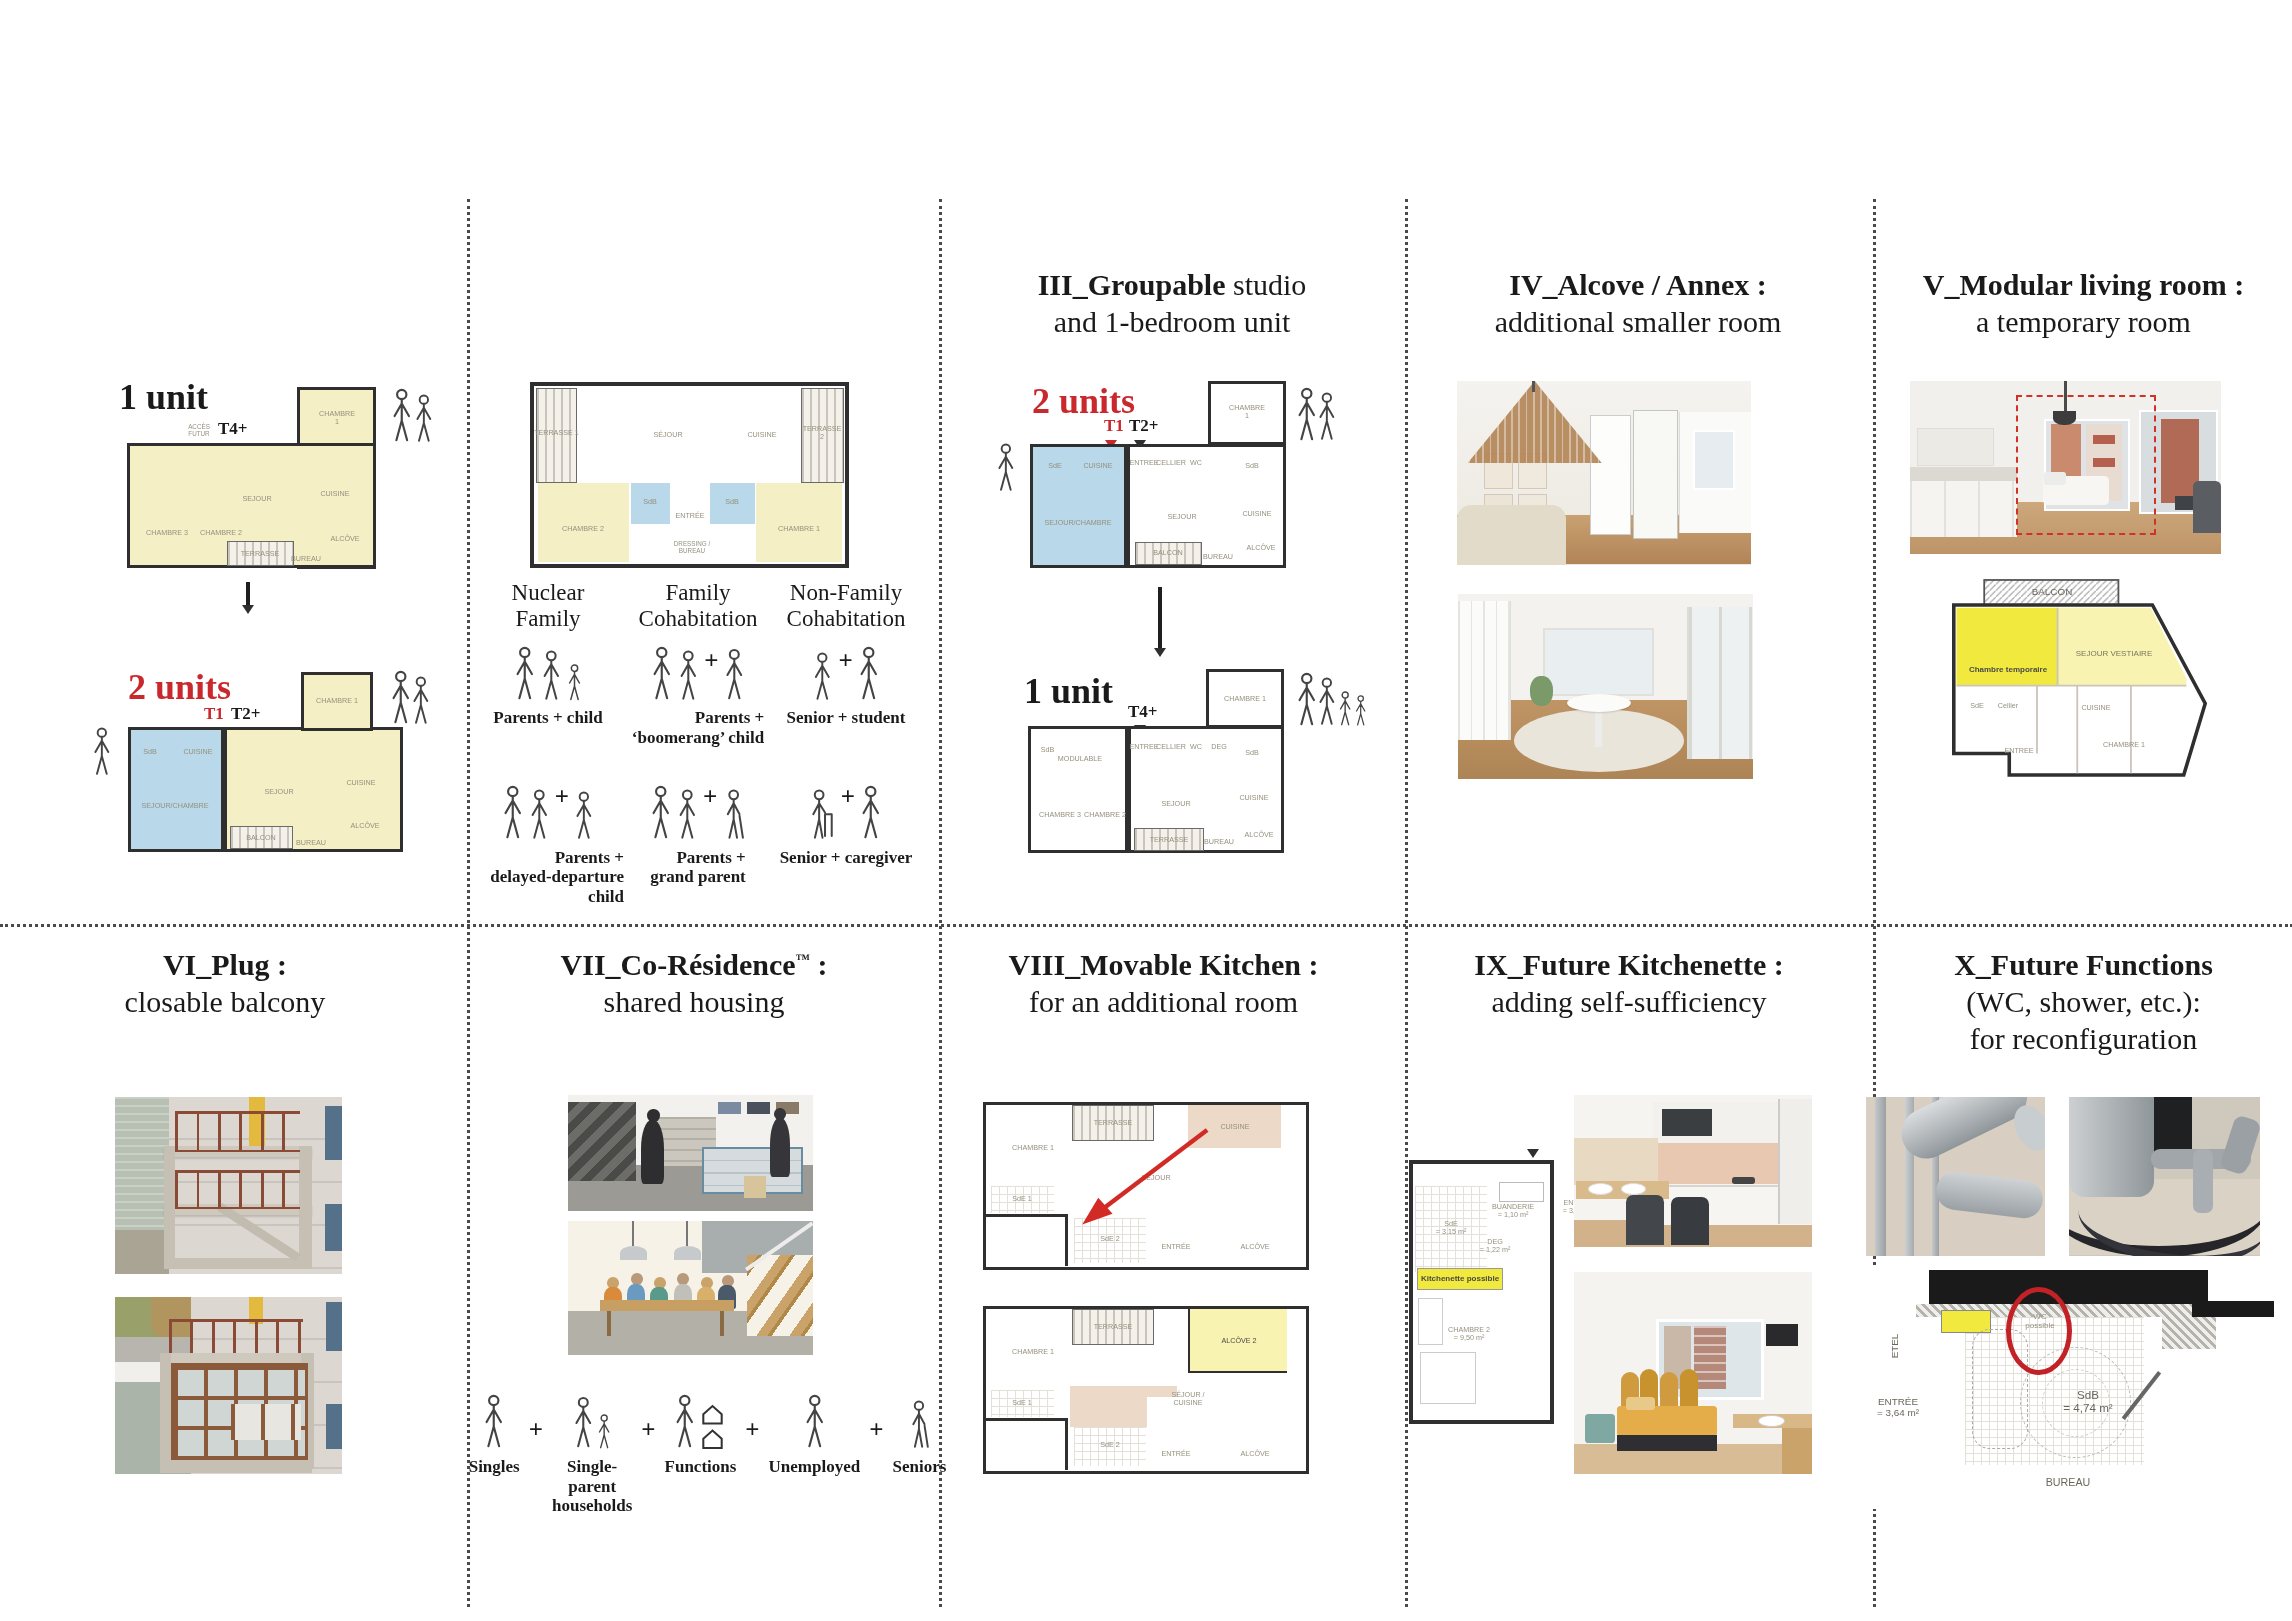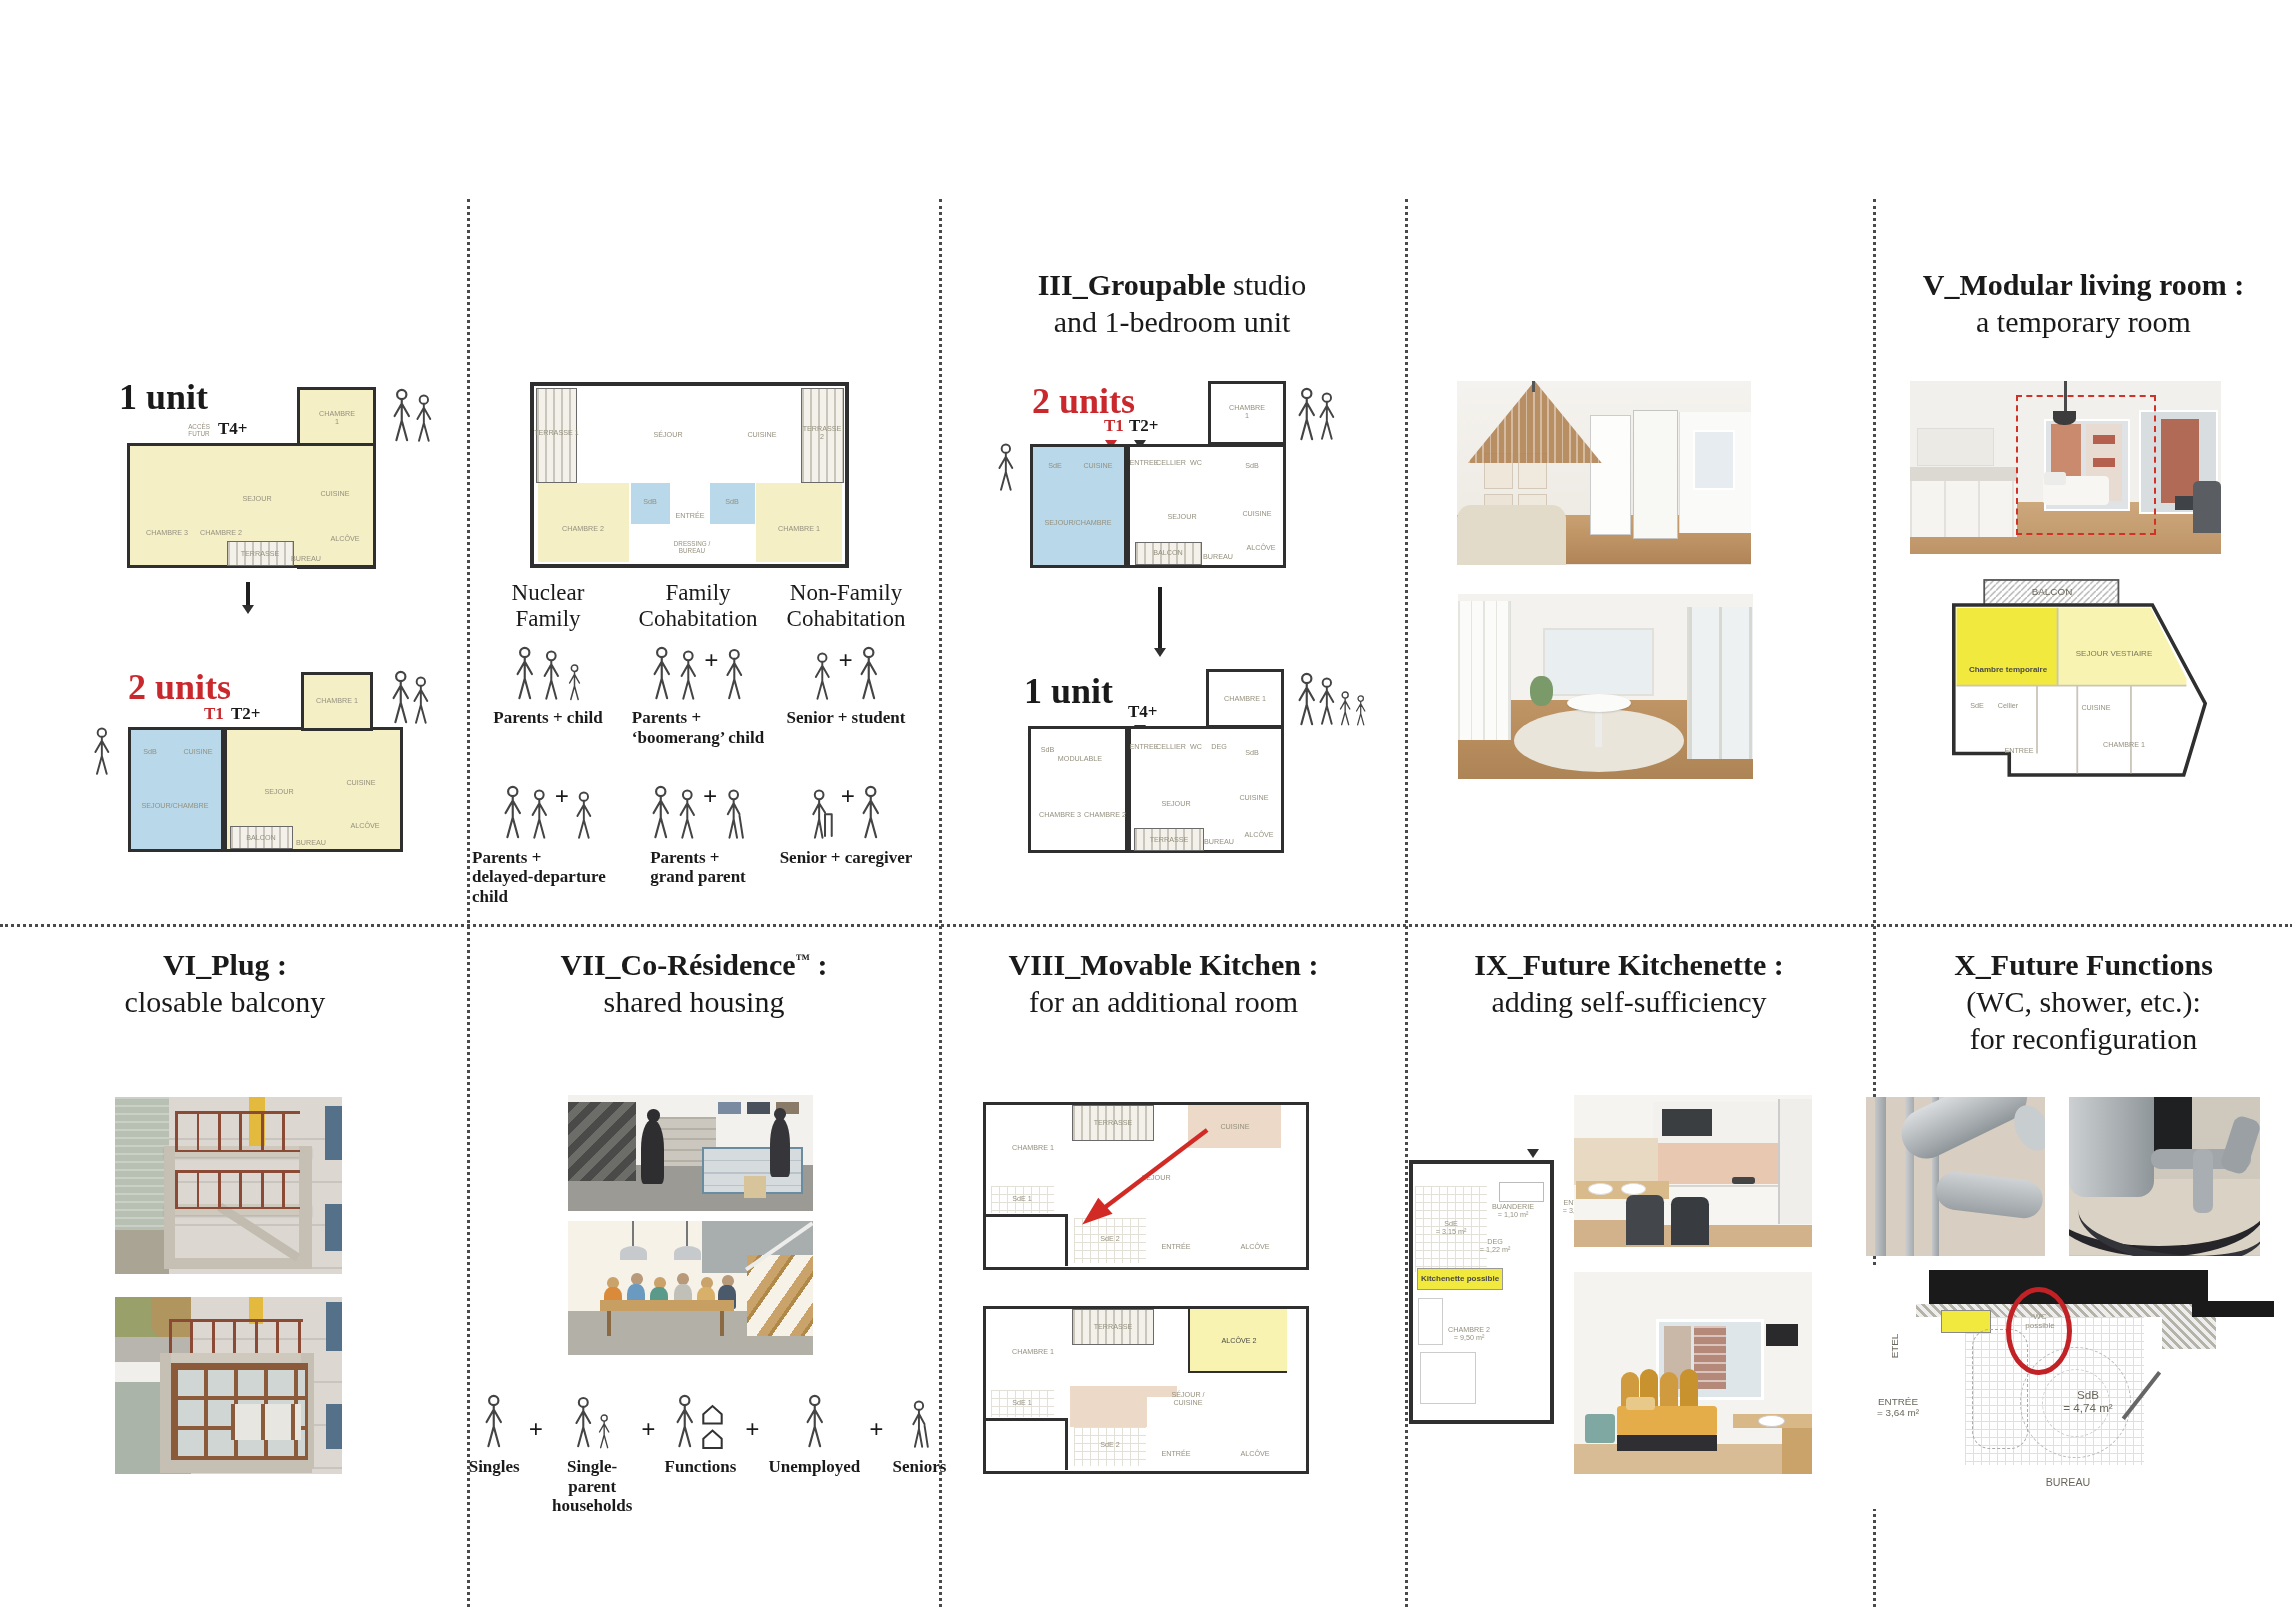--- a/index.html
+++ b/index.html
@@ -37,21 +37,21 @@
       text-align:center;transform:translate(-50%,-50%);white-space:pre-line;}
   .rl.dk{color:#4a4a4a;font-weight:bold;}
   .rl.md{font-size:9.9px;color:#6a675a;}
   .stem{position:absolute;width:3.6px;background:#1f1f1f;}
   
   .fg{display:block;}
   .fcol{position:absolute;width:152px;display:flex;flex-direction:column;align-items:center;}
   .fh{height:52px;font-size:23px;text-align:center;line-height:1.15;}
   .frow{height:70px;display:flex;align-items:flex-end;justify-content:center;gap:5.4px;}
   .frow2{height:77px;display:flex;align-items:flex-end;justify-content:center;gap:5.4px;}
-  .fcap{height:56px;padding-top:6.3px;font-size:17px;font-weight:bold;text-align:left;line-height:1.15;}
+  .fcap{height:56px;padding-top:6.3px;font-size:17px;font-weight:bold;text-align:right;line-height:1.15;}
   .plus{font-size:25px;font-weight:bold;align-self:center;margin-bottom:12.5px;}
   
   .g7row{position:absolute;display:flex;align-items:flex-end;justify-content:center;gap:9px;}
   .g7{display:flex;flex-direction:column;align-items:center;}
   .g7 .figs{display:flex;align-items:flex-end;gap:3.6px;height:64px;}
   .g7 .cap{height:50px;padding-top:7.2px;font-size:17px;font-weight:bold;text-align:center;line-height:1.15;}
   .plus7{font-size:25px;font-weight:bold;margin-bottom:63px;}
   
   .ph{position:absolute;overflow:hidden;background:#f0efec;}
   .s{position:absolute;}
@@ -331,20 +331,24 @@
   <svg class="fg" style="position:absolute;left:1317px;top:677px" width="19.7" height="50" viewBox="0 0 24 62">
       <use href="#g-adult"></use>
     </svg>
   <svg class="fg" style="position:absolute;left:1338px;top:691px" width="14.3" height="36" viewBox="0 0 24 62">
       <use href="#g-adult"></use>
     </svg>
   <svg class="fg" style="position:absolute;left:1354px;top:695px" width="13.4" height="32" viewBox="0 0 24 62">
       <use href="#g-adult"></use>
     </svg>
 
+  <div class="ptitle" style="left:1432px;top:266px;width:412px">
+    <span class="b" data-bind="panels.p4.t_b">IV_Alcove / Annex :</span><br>
+    <span data-bind="panels.p4.t_l2">additional smaller room</span>
+  </div>
 
   <div class="ph" style="left:1457px;top:381px;width:294px;height:184px">
     <div class="s" style="left:0;top:0;width:294px;height:184px;background:linear-gradient(#f5f3ef,#ece8e1)"></div>
     <div class="s" style="left:0;top:134px;width:294px;height:49px;background:linear-gradient(#c9a171,#b18457)"></div>
     <div class="s" style="left:222px;top:31px;width:72px;height:121px;background:#fafaf8;border-left:1.8px solid #ddd"></div>
     <div class="s" style="left:236px;top:49px;width:38px;height:56px;background:#e6ecef;border:2.7px solid #fff"></div>
     <div class="s" style="left:133px;top:34px;width:39px;height:118px;background:#fdfdfb;border:0.9px solid #ccc"></div>
     <div class="s" style="left:176px;top:29px;width:43px;height:127px;background:#f8f8f5;border:0.9px solid #c5c5c2"></div>
     <div class="s" style="left:27px;top:72px;width:27px;height:34px;background:#efe7da;border:1.8px solid #d4c9b8"></div>
     <div class="s" style="left:61px;top:72px;width:27px;height:34px;background:#f0e9de;border:1.8px solid #d4c9b8"></div>

